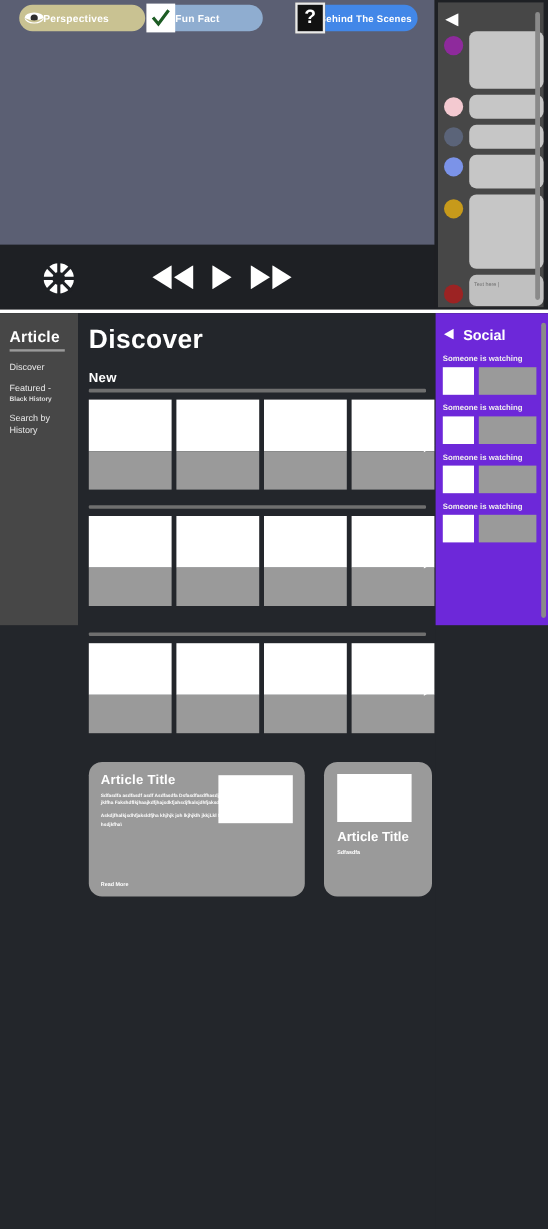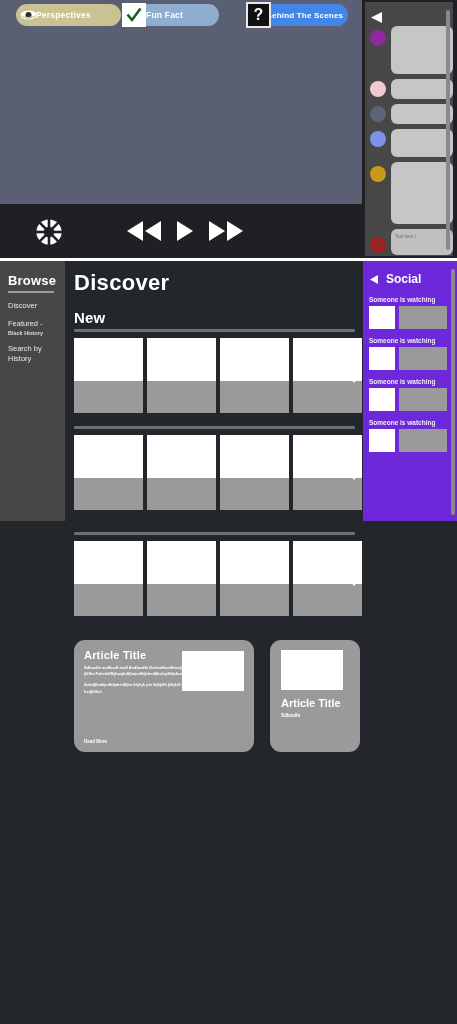--- a/index.html
+++ b/index.html
@@ -120,21 +120,21 @@
   .content {
     position: absolute; left: 65px; top: 0; width: 298px; height: 763px;
     background: #23262b;
   }
   .page-title {
     margin: 9px 0 0 9px; color: #ffffff; font-size: 22px; font-weight: bold;
     letter-spacing: .3px;
   }
   .section { margin-top: 13px; }
   .section-head {
-    margin-left: 9px; color: #ffffff; font-size: 15px; font-weight: bold;
+    margin-left: 9px; color: #ffffff; font-size: 11px; font-weight: bold;
     letter-spacing: .2px;
   }
   .section-rule {
     margin: 3px 0 0 9px; width: 281px; height: 3px; background: #6f6f6f; border-radius: 1px;
   }
   .card-row {
     position: relative; margin: 6px 0 0 9px; width: 289px;
     display: flex; gap: 4px;
   }
   .card { width: 69px; }
@@ -317,21 +317,21 @@
   </div>
 
   <div class="divider"></div>
 
   <div class="main-wrap">
 
     <div class="sidebar-fill"></div>
     <div class="bottom-fill"></div>
 
     <div class="browse-sidebar">
-      <div class="browse-title">Browse</div>
+      <div class="browse-title">Article</div>
       <div class="browse-rule"></div>
       <div class="browse-item">Discover</div>
       <div class="browse-item">Featured -</div>
       <div class="browse-sub">Black History</div>
       <div class="browse-item" style="width:48px">Search by History</div>
     </div>
 
     <div class="content">
       <div class="page-title">Discover</div>
 

